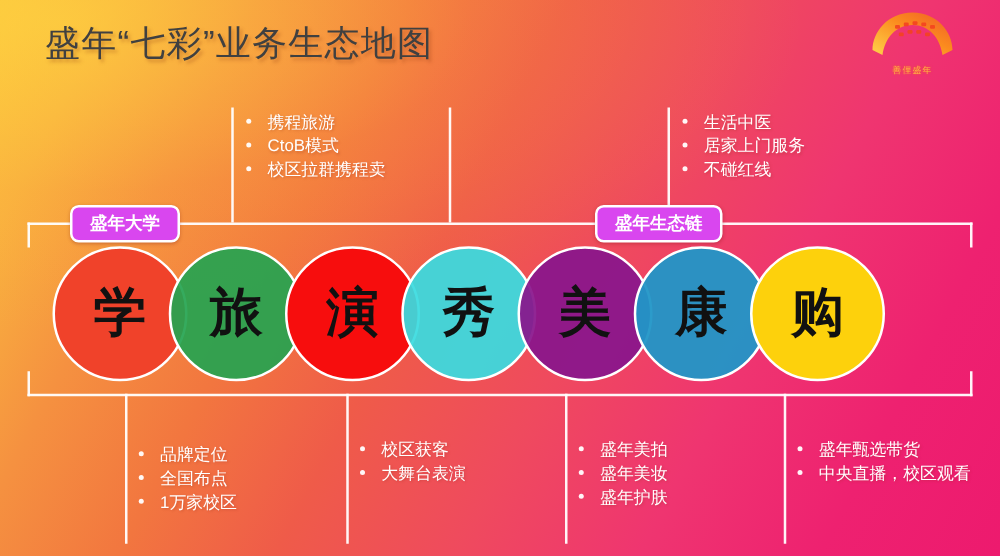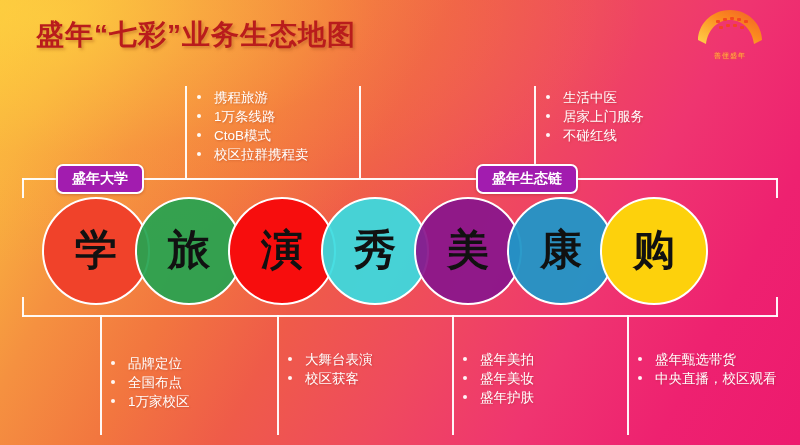--- a/index.html
+++ b/index.html
@@ -24,21 +24,21 @@
   
   .bg-overlay {
     position:absolute; inset:0;
     background:radial-gradient(120% 90% at 6% 4%, rgba(255,214,64,.55) 0%, rgba(255,180,60,.18) 34%, rgba(255,255,255,0) 62%);
     pointer-events:none;
   }
 
   
   .title {
     position:absolute; left:36px; top:16px;
-    font-size:28px; font-weight:bold; color:#b91c1c;
+    font-size:28px; font-weight:normal; color:#404040;
     letter-spacing:1px;
     text-shadow:2px 2px 3px rgba(150,60,20,.35);
     white-space:nowrap;
   }
   .logo {
     position:absolute; right:34px; top:8px;
     width:72px; height:52px;
   }
   .logo svg { display:block; }
   .logo-text {
@@ -64,21 +64,21 @@
 
   .v-dn   { position:absolute; width:2px; background:#ffffff; opacity:.95; top:315px; height:120px; }
   .v-dn.d1 { left:100px; }
   .v-dn.d2 { left:277px; }
   .v-dn.d3 { left:452px; }
   .v-dn.d4 { left:627px; }
 
   
   .badge {
     position:absolute; top:164px;
-    background:#a21caf; color:#ffffff;
+    background:#d946ef; color:#ffffff;
     font-size:14px; font-weight:bold;
     padding:5px 14px 6px; border-radius:7px;
     border:2px solid #ffffff;
     white-space:nowrap;
     box-shadow:0 1px 3px rgba(120,20,20,.3);
     line-height:1.1;
   }
   .badge.b1 { left:56px; }
   .badge.b2 { left:476px; }
 
@@ -196,21 +196,20 @@
       <span>康</span>
     </div>
   <div class="circle c7">
       <span>购</span>
     </div>
 </div>
 
 <div class="notes n-top1">
   <ul>
     <li>携程旅游</li>
-    <li>1万条线路</li>
     <li>CtoB模式</li>
     <li>校区拉群携程卖</li>
   </ul>
 </div>
 <div class="notes n-top2">
   <ul>
   </ul>
 </div>
 <div class="notes n-top3">
   <ul>
@@ -222,22 +221,22 @@
 
 <div class="notes n-bot1">
   <ul>
     <li>品牌定位</li>
     <li>全国布点</li>
     <li>1万家校区</li>
   </ul>
 </div>
 <div class="notes n-bot2">
   <ul>
+    <li>校区获客</li>
     <li>大舞台表演</li>
-    <li>校区获客</li>
   </ul>
 </div>
 <div class="notes n-bot3">
   <ul>
     <li>盛年美拍</li>
     <li>盛年美妆</li>
     <li>盛年护肤</li>
   </ul>
 </div>
 <div class="notes n-bot4">

